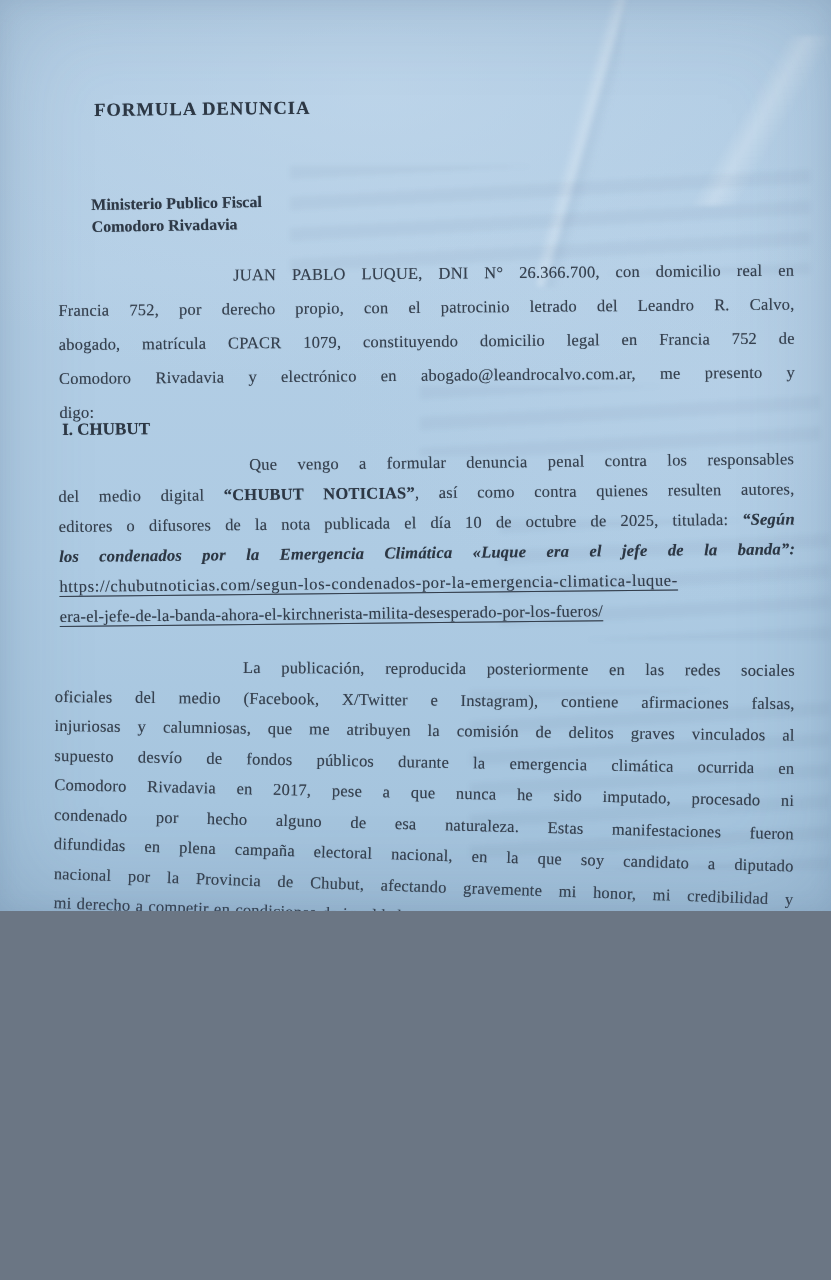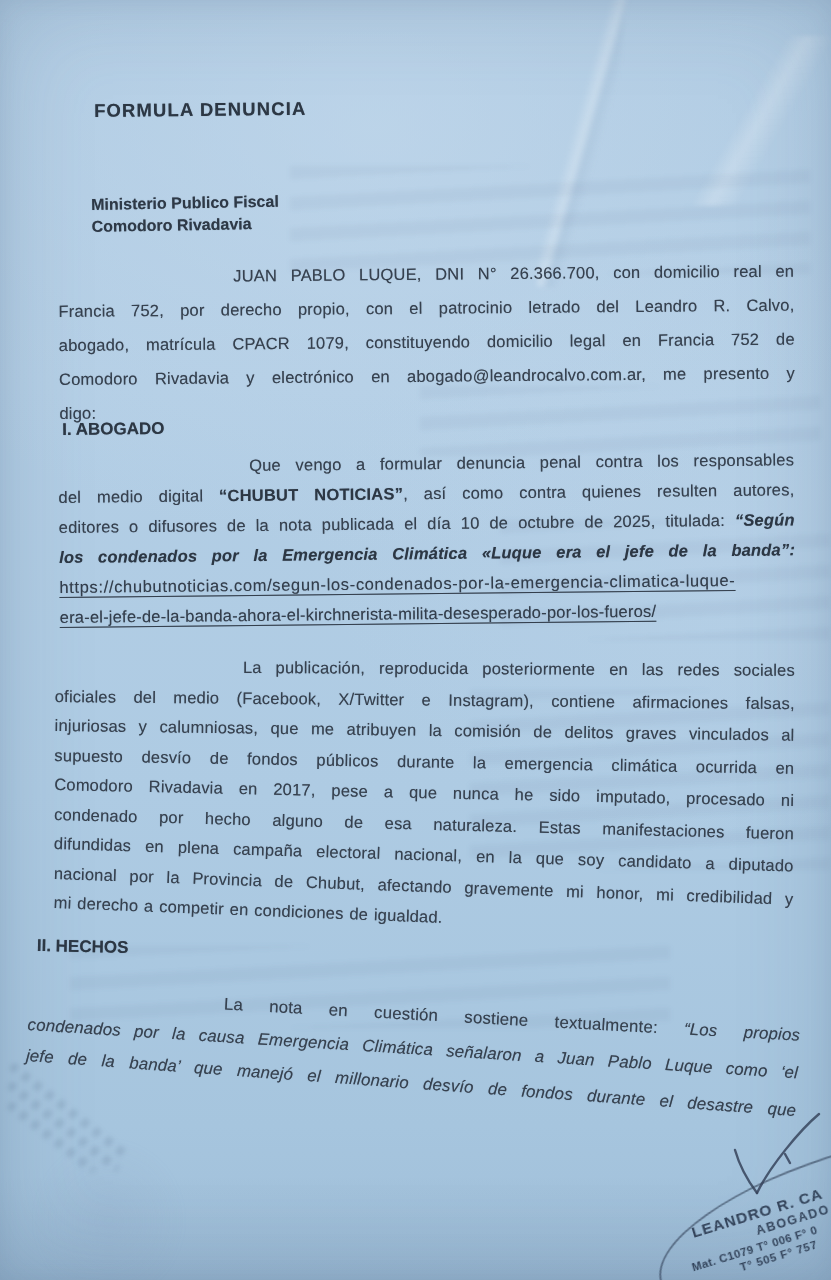--- a/index.html
+++ b/index.html
@@ -1,24 +1,24 @@
 <!DOCTYPE html>
 <html><head>
 <meta charset="utf-8">
 <style>
   html,body{margin:0;padding:0;background:#6b7684;}
   .page{
     position:relative;
-    width:831px;height:1280px;
+    width:831px;height:911px;
     overflow:hidden;
     background:
       radial-gradient(120% 55% at 45% 10%, rgba(198,219,238,.55) 0%, rgba(198,219,238,0) 60%),
       radial-gradient(90% 45% at 88% 42%, rgba(186,210,232,.45) 0%, rgba(186,210,232,0) 55%),
       linear-gradient(180deg,#adc9e1 0%,#b3cee5 30%,#aecbe3 62%,#a6c5de 88%,#a0bfd9 100%);
-    font-family:Liberation Sans, sans-serif;
+    font-family:Liberation Serif, serif;
     color:#36414f;
   }
   .page *{box-sizing:border-box;}
   .abs{position:absolute;}
   
   .vignette{inset:0;pointer-events:none;
     box-shadow:inset 0 0 95px rgba(73,98,128,.22), inset 0 0 22px rgba(73,98,128,.12);}
   .crease-v{left:552px;top:-10px;width:60px;height:300px;
     background:linear-gradient(100deg,transparent 40%,rgba(255,255,255,.25) 50%,rgba(120,148,178,.12) 57%,transparent 67%);
     transform:rotate(6deg);filter:blur(2px);}
@@ -129,21 +129,21 @@
   </div>
 
   <div class="abs para intro">
     <div class="ln">JUAN PABLO LUQUE, DNI N° 26.366.700, con domicilio real en</div>
     <div class="ln">Francia 752, por derecho propio, con el patrocinio letrado del Leandro R. Calvo,</div>
     <div class="ln">abogado, matrícula CPACR 1079, constituyendo domicilio legal en Francia 752 de</div>
     <div class="ln">Comodoro Rivadavia y electrónico en abogado@leandrocalvo.com.ar, me presento y</div>
     <div class="ln last">digo:</div>
   </div>
 
-  <h2 class="abs h objeto-h">I. ABOGADO</h2>
+  <h2 class="abs h objeto-h">I. CHUBUT</h2>
 
   <div class="abs para objeto">
     <div class="ln">Que vengo a formular denuncia penal contra los responsables</div>
     <div class="ln"><span>del medio digital </span><b>“CHUBUT NOTICIAS”</b><span>, así como contra quienes resulten autores,</span></div>
     <div class="ln"><span>editores o difusores de la nota publicada el día 10 de octubre de 2025, titulada: </span><b class="it">“Según</b></div>
     <div class="ln bi">los condenados por la Emergencia Climática «Luque era el jefe de la banda”:</div>
     <div class="ln url u1">https://chubutnoticias.com/segun-los-condenados-por-la-emergencia-climatica-luque-</div>
     <div class="ln url u2 last">era-el-jefe-de-la-banda-ahora-el-kirchnerista-milita-desesperado-por-los-fueros/</div>
   </div>
 

